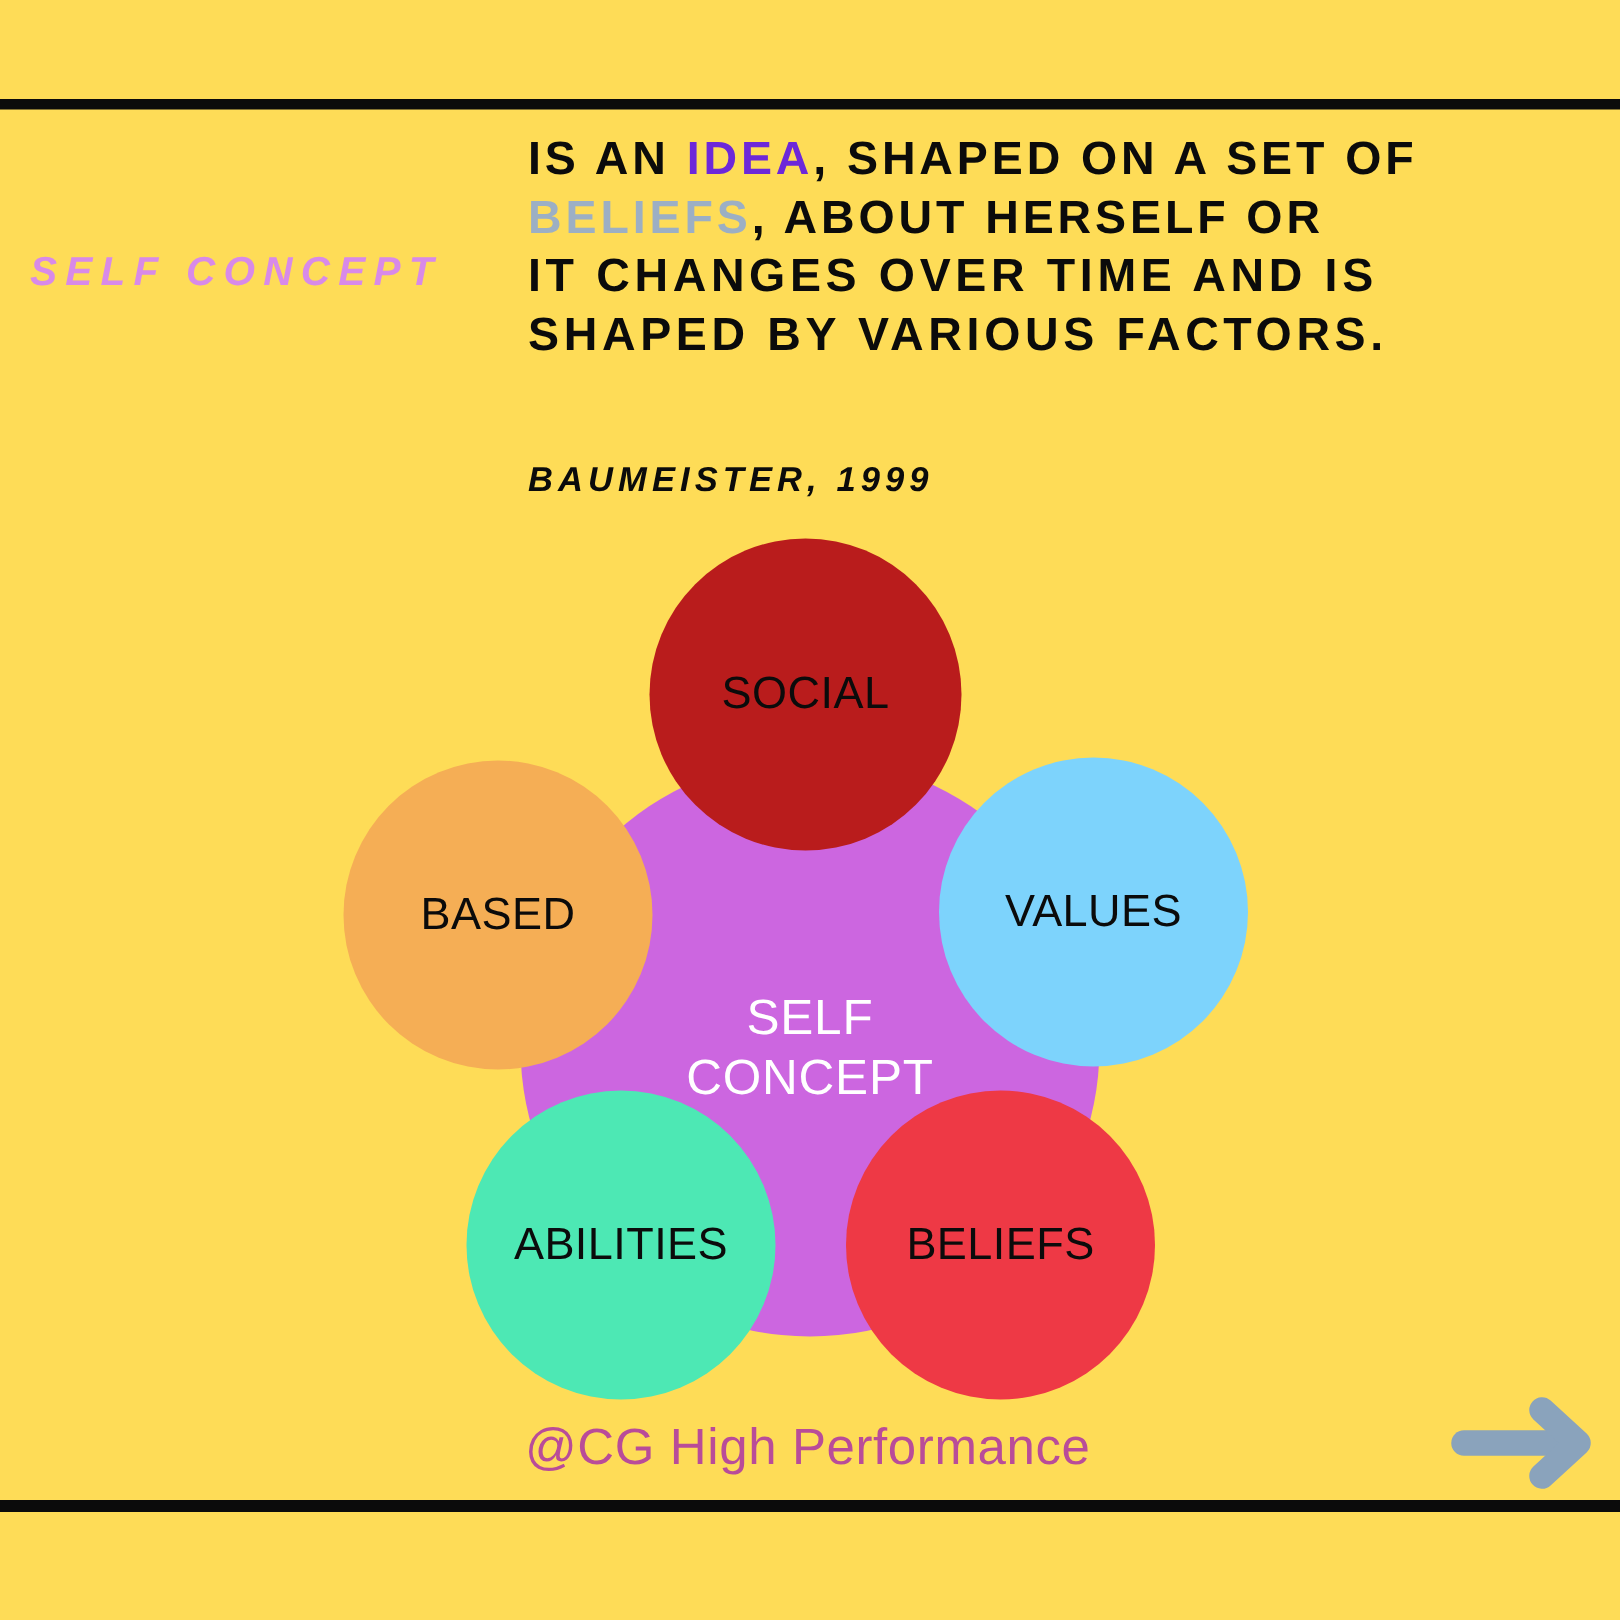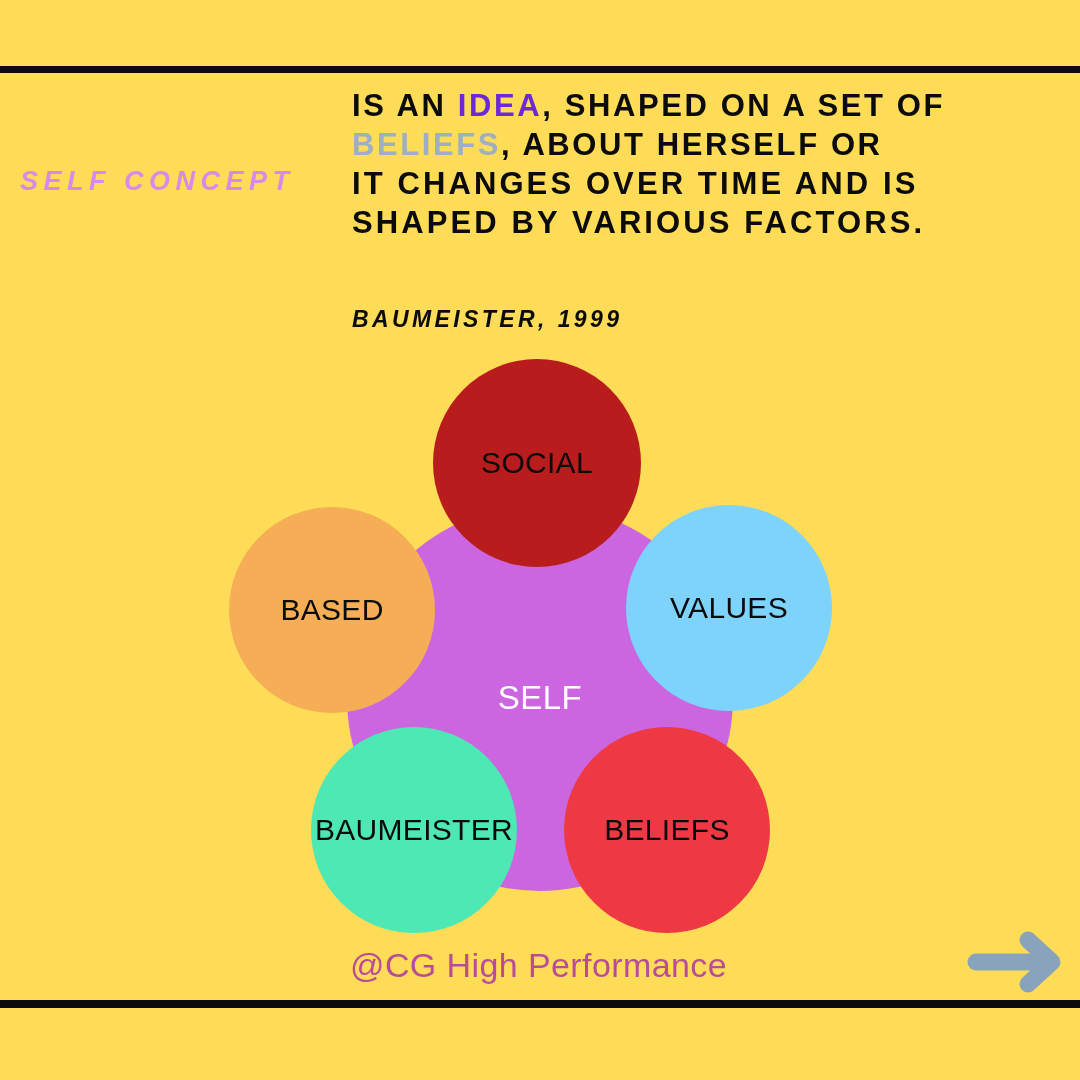--- a/index.html
+++ b/index.html
@@ -150,37 +150,38 @@
     <div class="lede-line light">SHAPED BY VARIOUS FACTORS.</div>
   </div>
 
   <div class="attribution">BAUMEISTER, 1999</div>
 
   <div class="diagram">
 
     <div class="node node-core" id="node-core" style="width: 386px; height: 386px; left: 347px; top: 165px; background: rgb(204, 102, 224); color: rgb(255, 255, 255);">
       <div>
         <span>SELF</span><br>
+        <span>CONCEPT</span>
       </div>
     </div>
 
     <div class="node node-sat" id="node-sat-0" style="width: 208px; height: 208px; left: 433px; top: 19px; background: #b91c1c; color: rgb(11, 11, 11);">
       <span>SOCIAL</span>
     </div>
 
     <div class="node node-sat" id="node-sat-1" style="width: 206px; height: 206px; left: 626px; top: 165px; background: #7dd3fc; color: rgb(11, 11, 11);">
       <span>VALUES</span>
     </div>
 
     <div class="node node-sat" id="node-sat-2" style="width: 206px; height: 206px; left: 564px; top: 387px; background: rgb(238, 57, 69); color: rgb(11, 11, 11);">
       <span>BELIEFS</span>
     </div>
 
     <div class="node node-sat" id="node-sat-3" style="width: 206px; height: 206px; left: 311px; top: 387px; background: rgb(77, 232, 180); color: rgb(11, 11, 11);">
-      <span>BAUMEISTER</span>
+      <span>ABILITIES</span>
     </div>
 
     <div class="node node-sat" id="node-sat-4" style="width: 206px; height: 206px; left: 229px; top: 167px; background: rgb(245, 174, 85); color: rgb(11, 11, 11);">
       <span>BASED</span>
     </div>
 
   </div>
 
   <div class="handle" style="color: #a21caf;">@CG High Performance</div>
 

